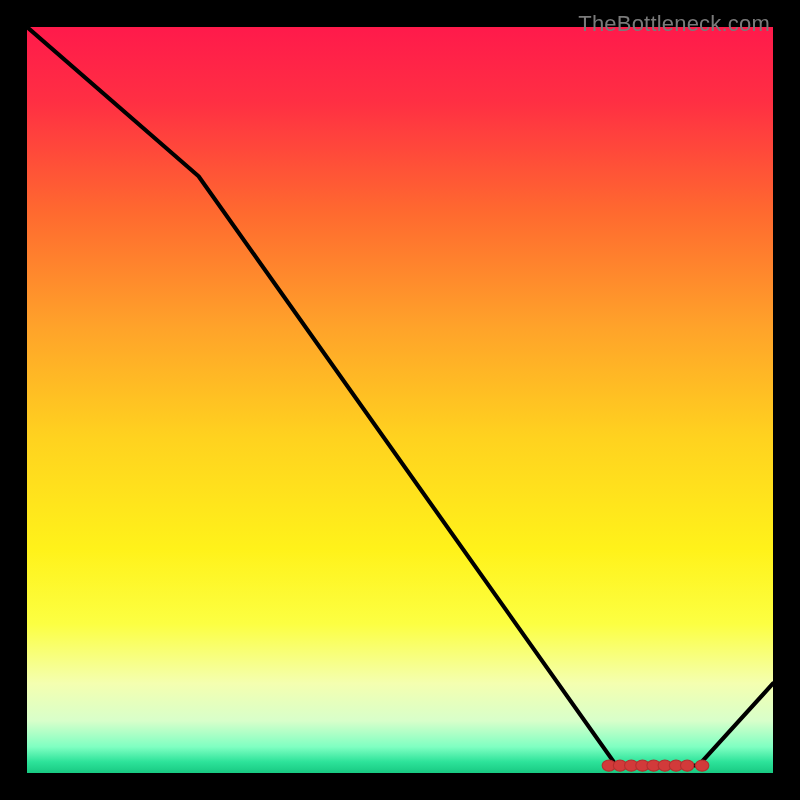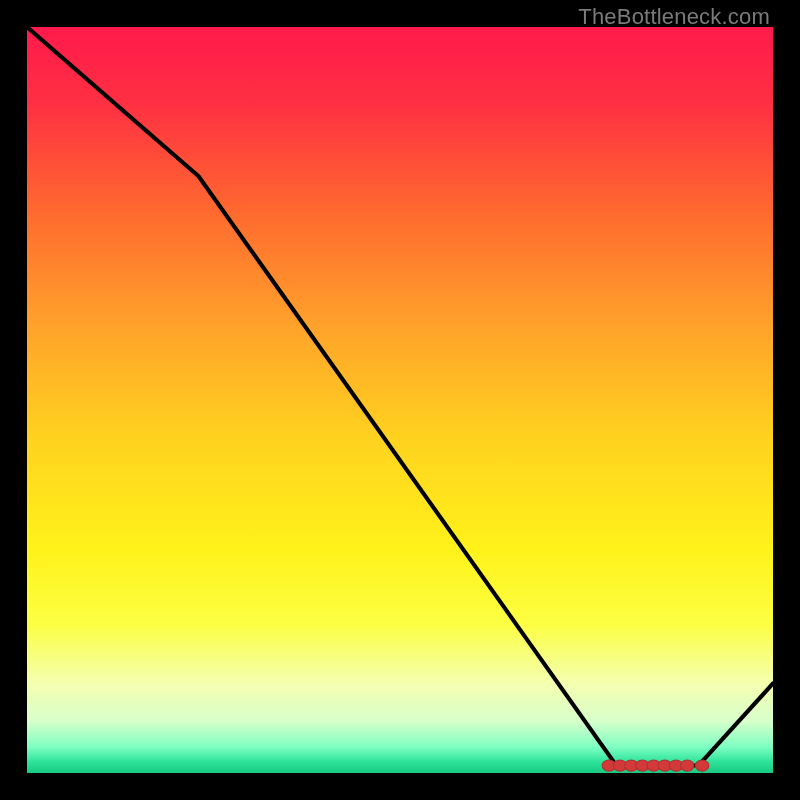--- a/index.html
+++ b/index.html
@@ -29,21 +29,21 @@
   }
   .gradient {
     position: absolute;
     left: 0;
     top: 0;
     width: 100%;
     height: 100%;
   }
   .watermark {
     position: absolute;
-    top: 4px;
+    top: 11px;
     right: 30px;
     color: #7a7a7a;
     font-size: 22px;
     font-weight: 500;
     letter-spacing: 0.2px;
     user-select: none;
     margin-left: 18px;
   }
   svg.curve {
     position: absolute;

